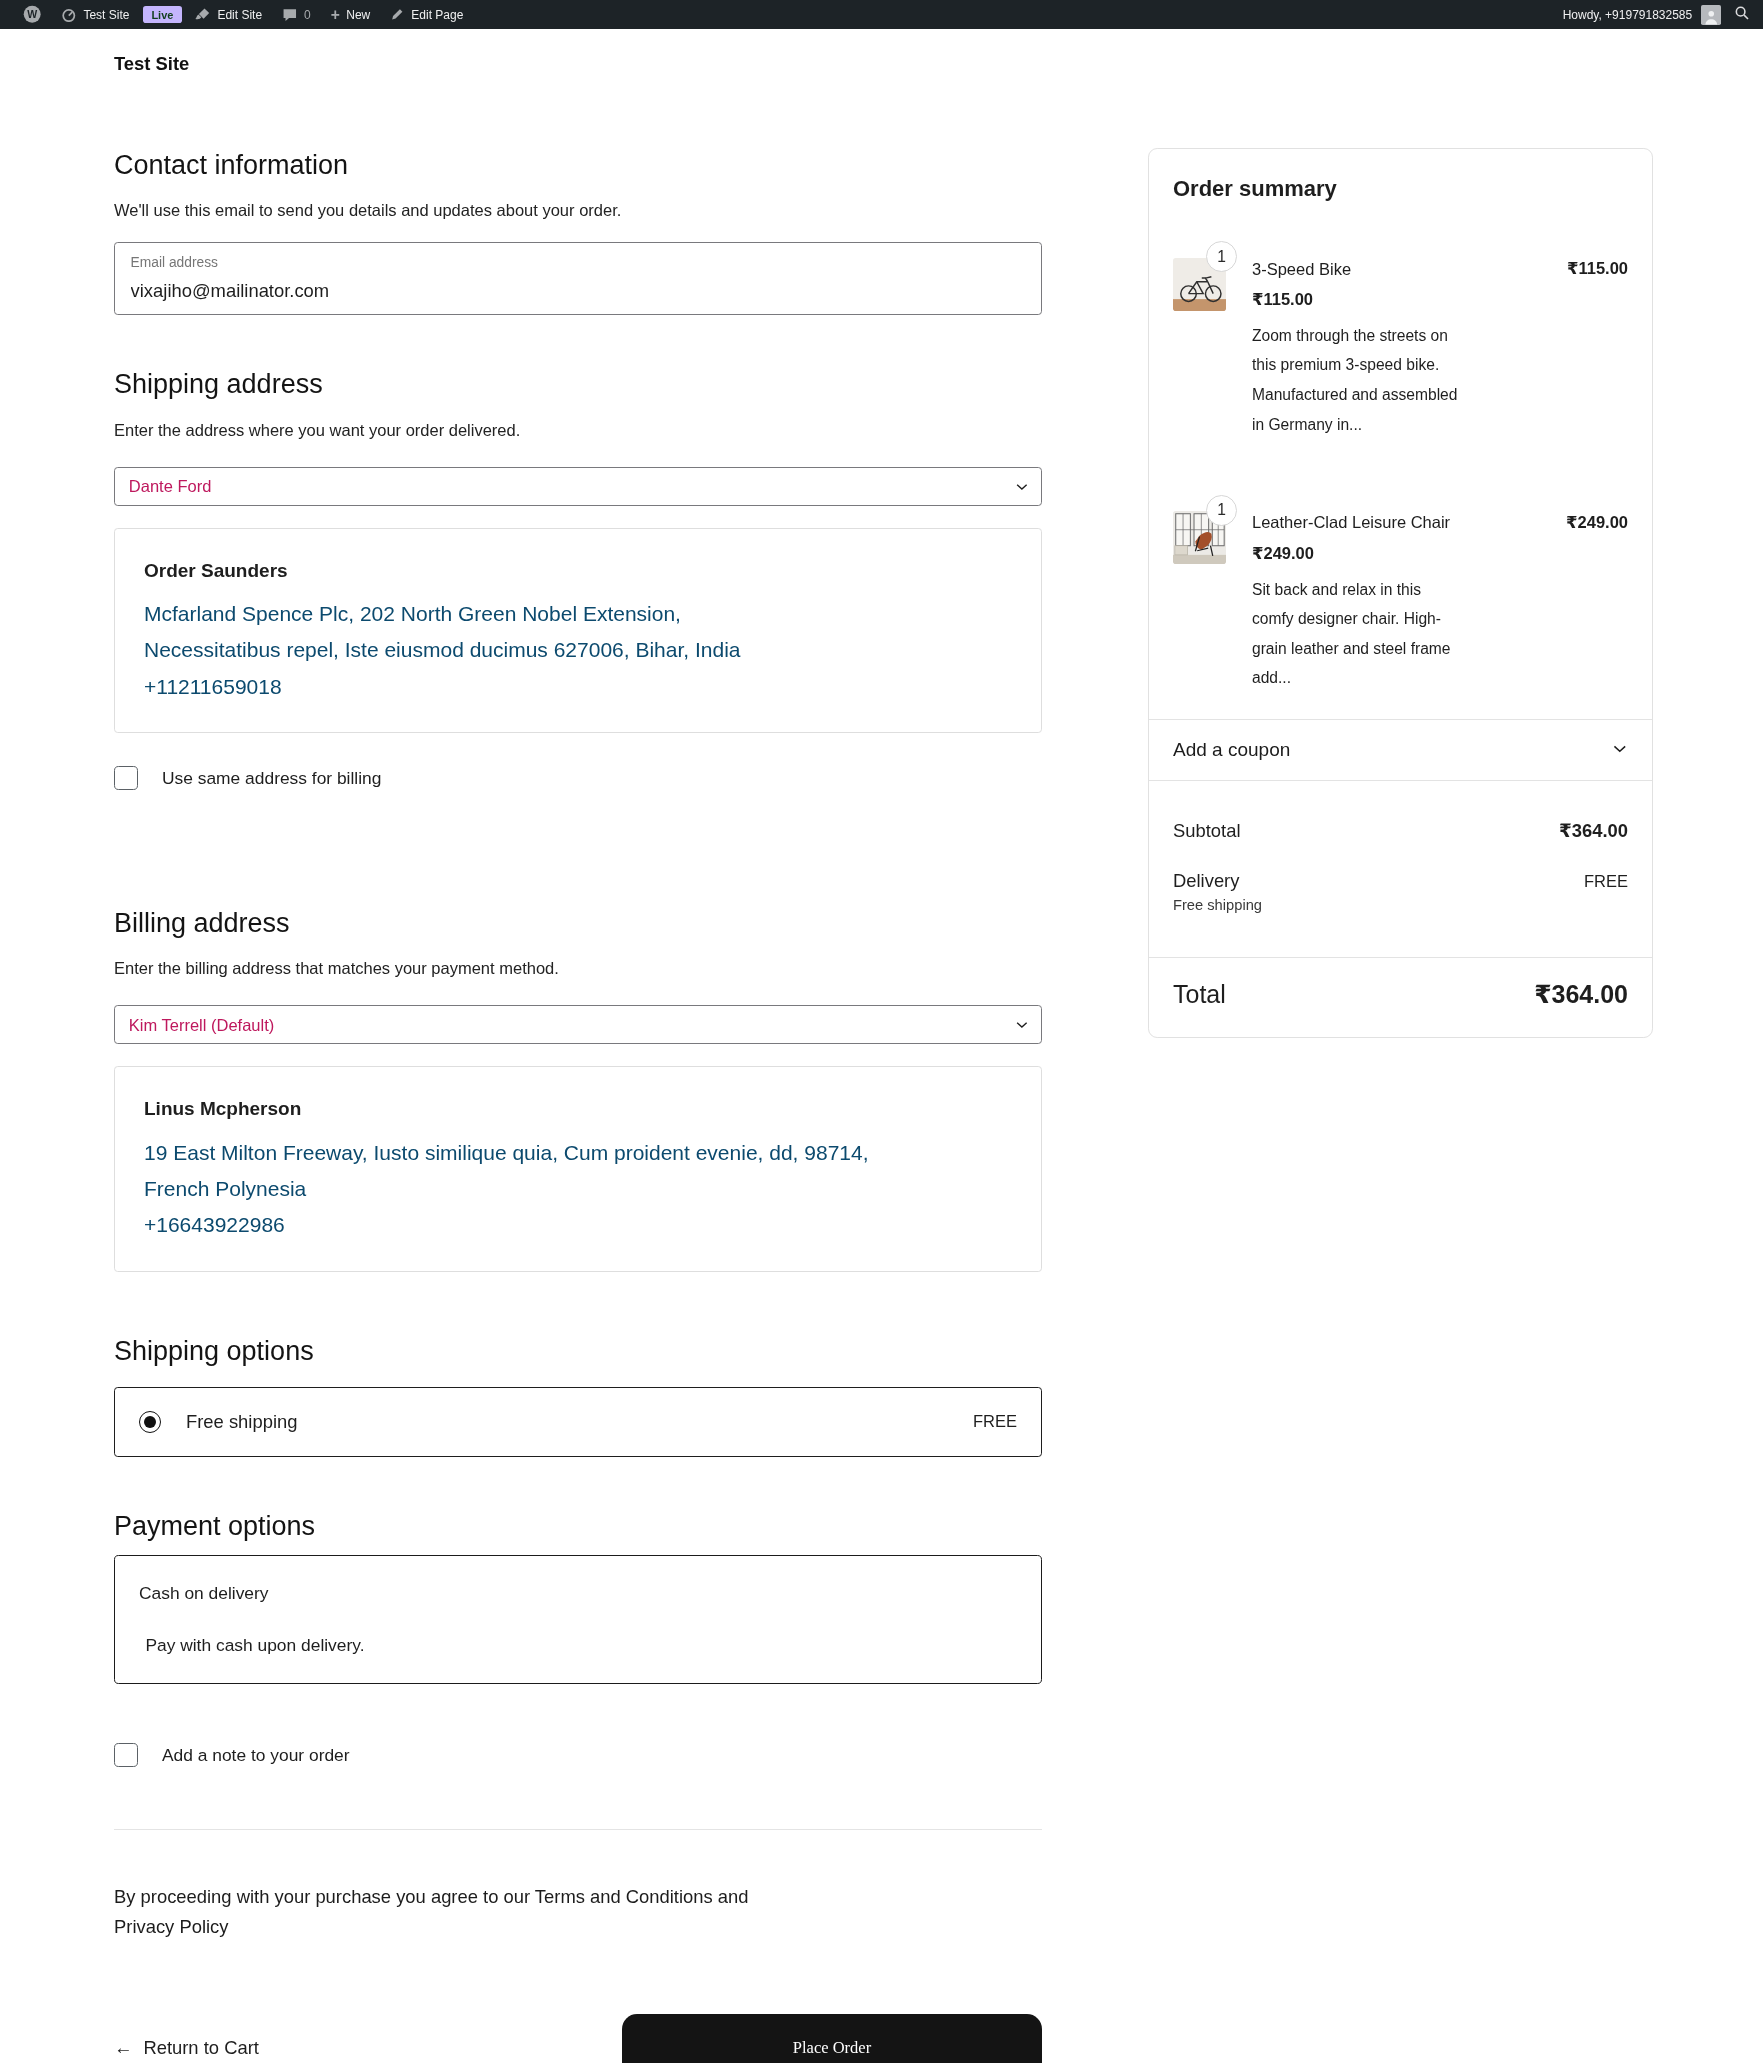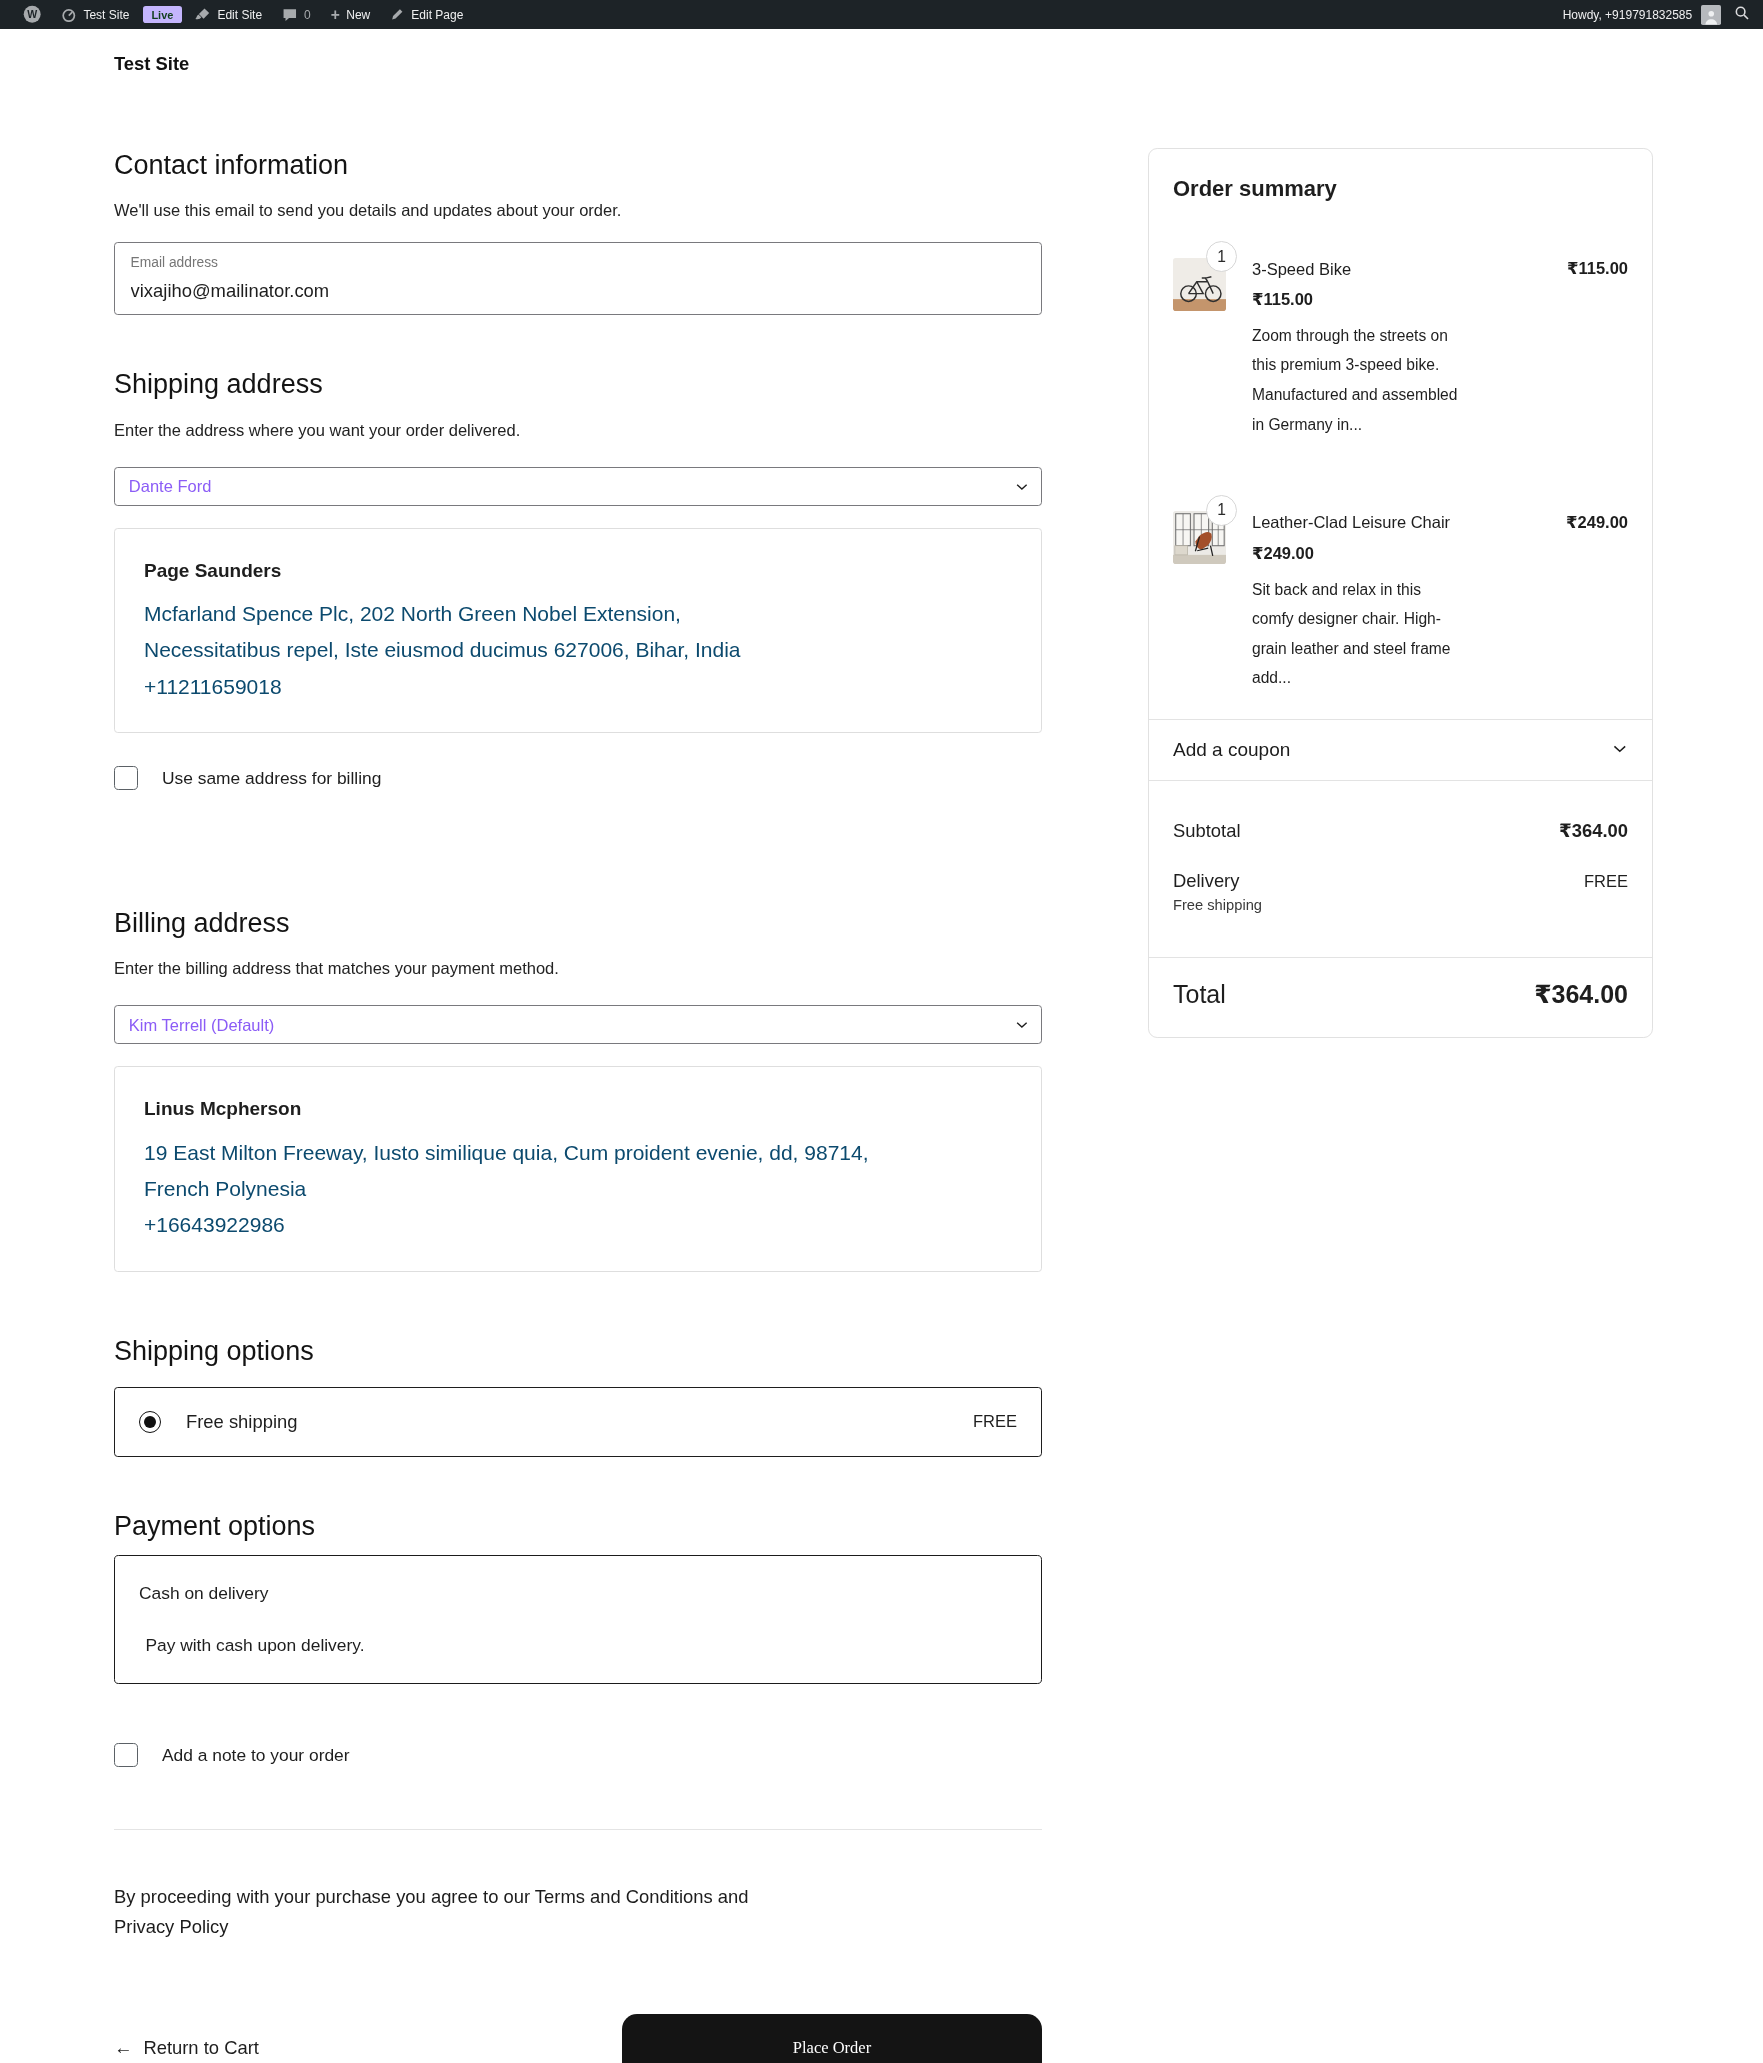--- a/index.html
+++ b/index.html
@@ -33,21 +33,21 @@
   
   .field-box { margin-top:20px; height:73px; border:0.9px solid #79797d; border-radius:3.7px;
     padding:12px 15.6px; display:flex; flex-direction:column; justify-content:space-between; }
   .field-label { font-size:13.8px; color:#767676; }
   .field-box input { border:none; outline:none; font-size:18.4px; color:#1e1e1e; width:100%;
     font-family:inherit; background:transparent; }
 
   
   .select-wrap { position:relative; margin-top:25px; }
   .select-wrap select { width:100%; height:39px; border:0.9px solid #79797d; border-radius:3.7px;
-    font-size:16.5px; color:#8b5cf6; padding:0 37px 0 13.8px; appearance:none; -webkit-appearance:none;
+    font-size:16.5px; color:#be185d; padding:0 37px 0 13.8px; appearance:none; -webkit-appearance:none;
     background:#fff; font-family:inherit; }
   .select-wrap .chev { position:absolute; right:13px; top:13px; pointer-events:none; }
 
   
   .addr-card { margin-top:22px; border:0.9px solid #dedede; border-radius:3.7px; padding:31px 29px 27.5px; }
   .addr-name { font-size:19px; font-weight:700; margin-bottom:14.7px; }
   .addr-line { font-size:21px; line-height:1.72; color:#0c4a6e; }
 
   
   .check-row { display:flex; align-items:center; gap:24px; }
@@ -201,21 +201,21 @@
         <select>
           <option>Dante Ford</option>
         </select>
         <span class="chev">
           <svg width="13.8" height="13.8" viewBox="0 0 16 16">
               <path d="M2.5 5.5l5.5 5 5.5-5" fill="none" stroke="#1e1e1e" stroke-width="1.6"></path>
             </svg>
         </span>
       </div>
       <div class="addr-card">
-        <div class="addr-name">Page Saunders</div>
+        <div class="addr-name">Order Saunders</div>
         <div class="addr-line">Mcfarland Spence Plc, 202 North Green Nobel Extension,</div>
         <div class="addr-line">Necessitatibus repel, Iste eiusmod ducimus 627006, Bihar, India</div>
         <div class="addr-line">+11211659018</div>
       </div>
       <div class="check-row row-same">
         <input type="checkbox" style="">
         <span class="check-label">Use same address for billing</span>
       </div>
 
       <h2 class="sec" style="margin-top:116px">Billing address</h2>

